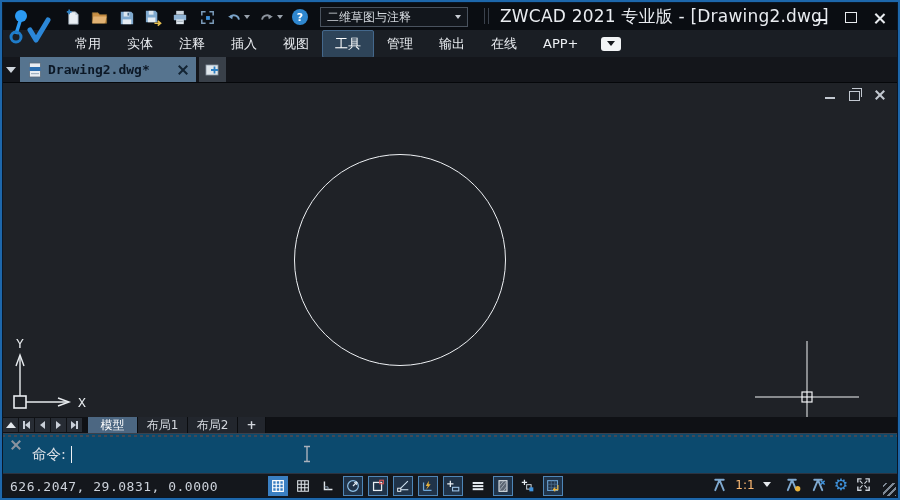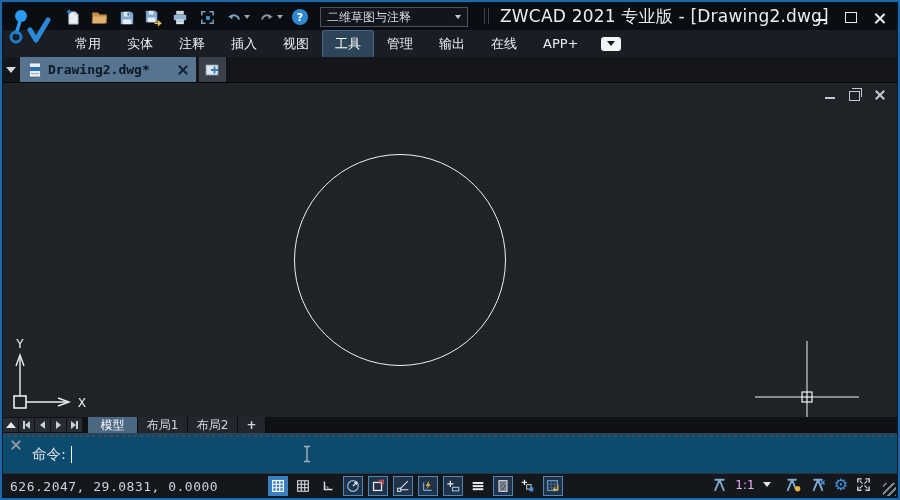--- a/index.html
+++ b/index.html
@@ -75,21 +75,21 @@
   .ibeam{position:absolute;left:300px;top:11px;}
   
   .status{position:absolute;top:473px;left:2px;bottom:2px;right:2px;background:#14171c;border-top:1px solid #2c3340;}
   .coords{position:absolute;left:8px;top:0;height:25px;display:flex;align-items:center;
           font-family:"DejaVu Sans Mono","Liberation Mono",monospace;font-size:13px;color:#ccd2da;letter-spacing:.5px;}
   .toggles{position:absolute;left:266px;top:2px;display:flex;gap:5px;}
   .tg{width:20px;height:20px;display:flex;align-items:center;justify-content:center;border:1px solid transparent;box-sizing:border-box;}
   .tg.on{border-color:#4e86b8;background:#203349;}
   .tg.fill{background:#3a7fc2;}
   .rightcluster{position:absolute;right:26px;top:2px;display:flex;align-items:center;gap:7px;}
-  .scaletxt{font-size:12px;color:#f0abfc;}
+  .scaletxt{font-size:12px;color:#fdba74;}
   .gear{font-size:16px;color:#3f93dd;line-height:1;}
   .gripcorner{position:absolute;right:2px;bottom:2px;width:13px;height:13px;
     background:repeating-linear-gradient(135deg,transparent 0 2px,#7e8894 2px 3.5px,transparent 3.5px 5px);}
 </style>
 </head>
 <body>
 
 <div class="win">
   <div class="frame"></div>
 

